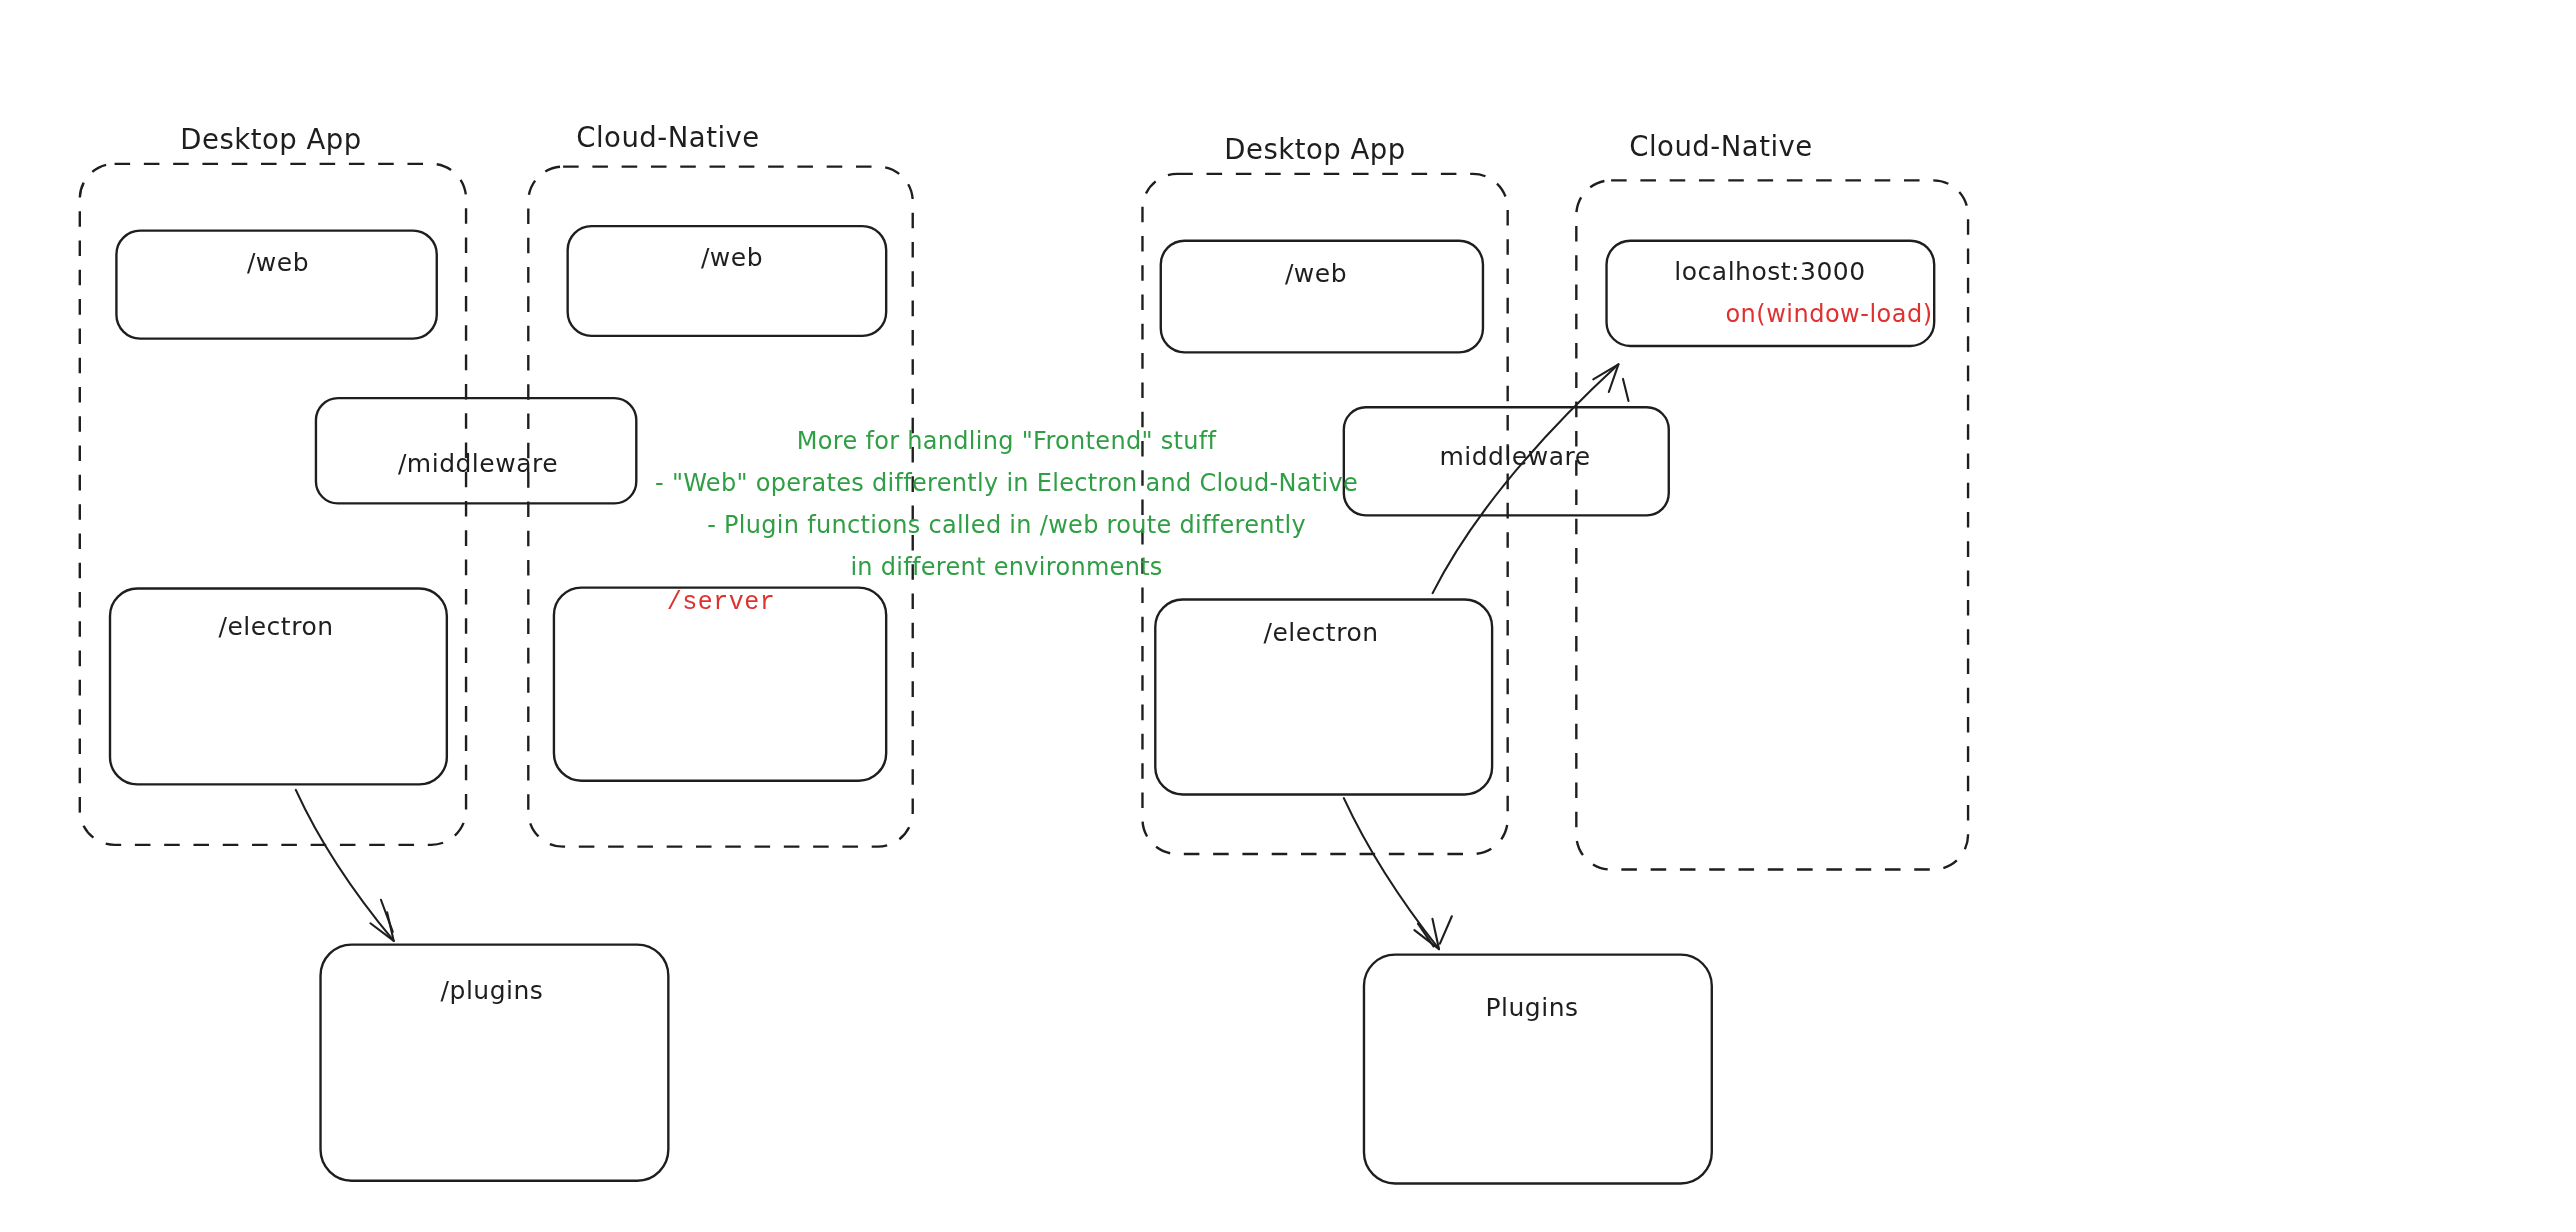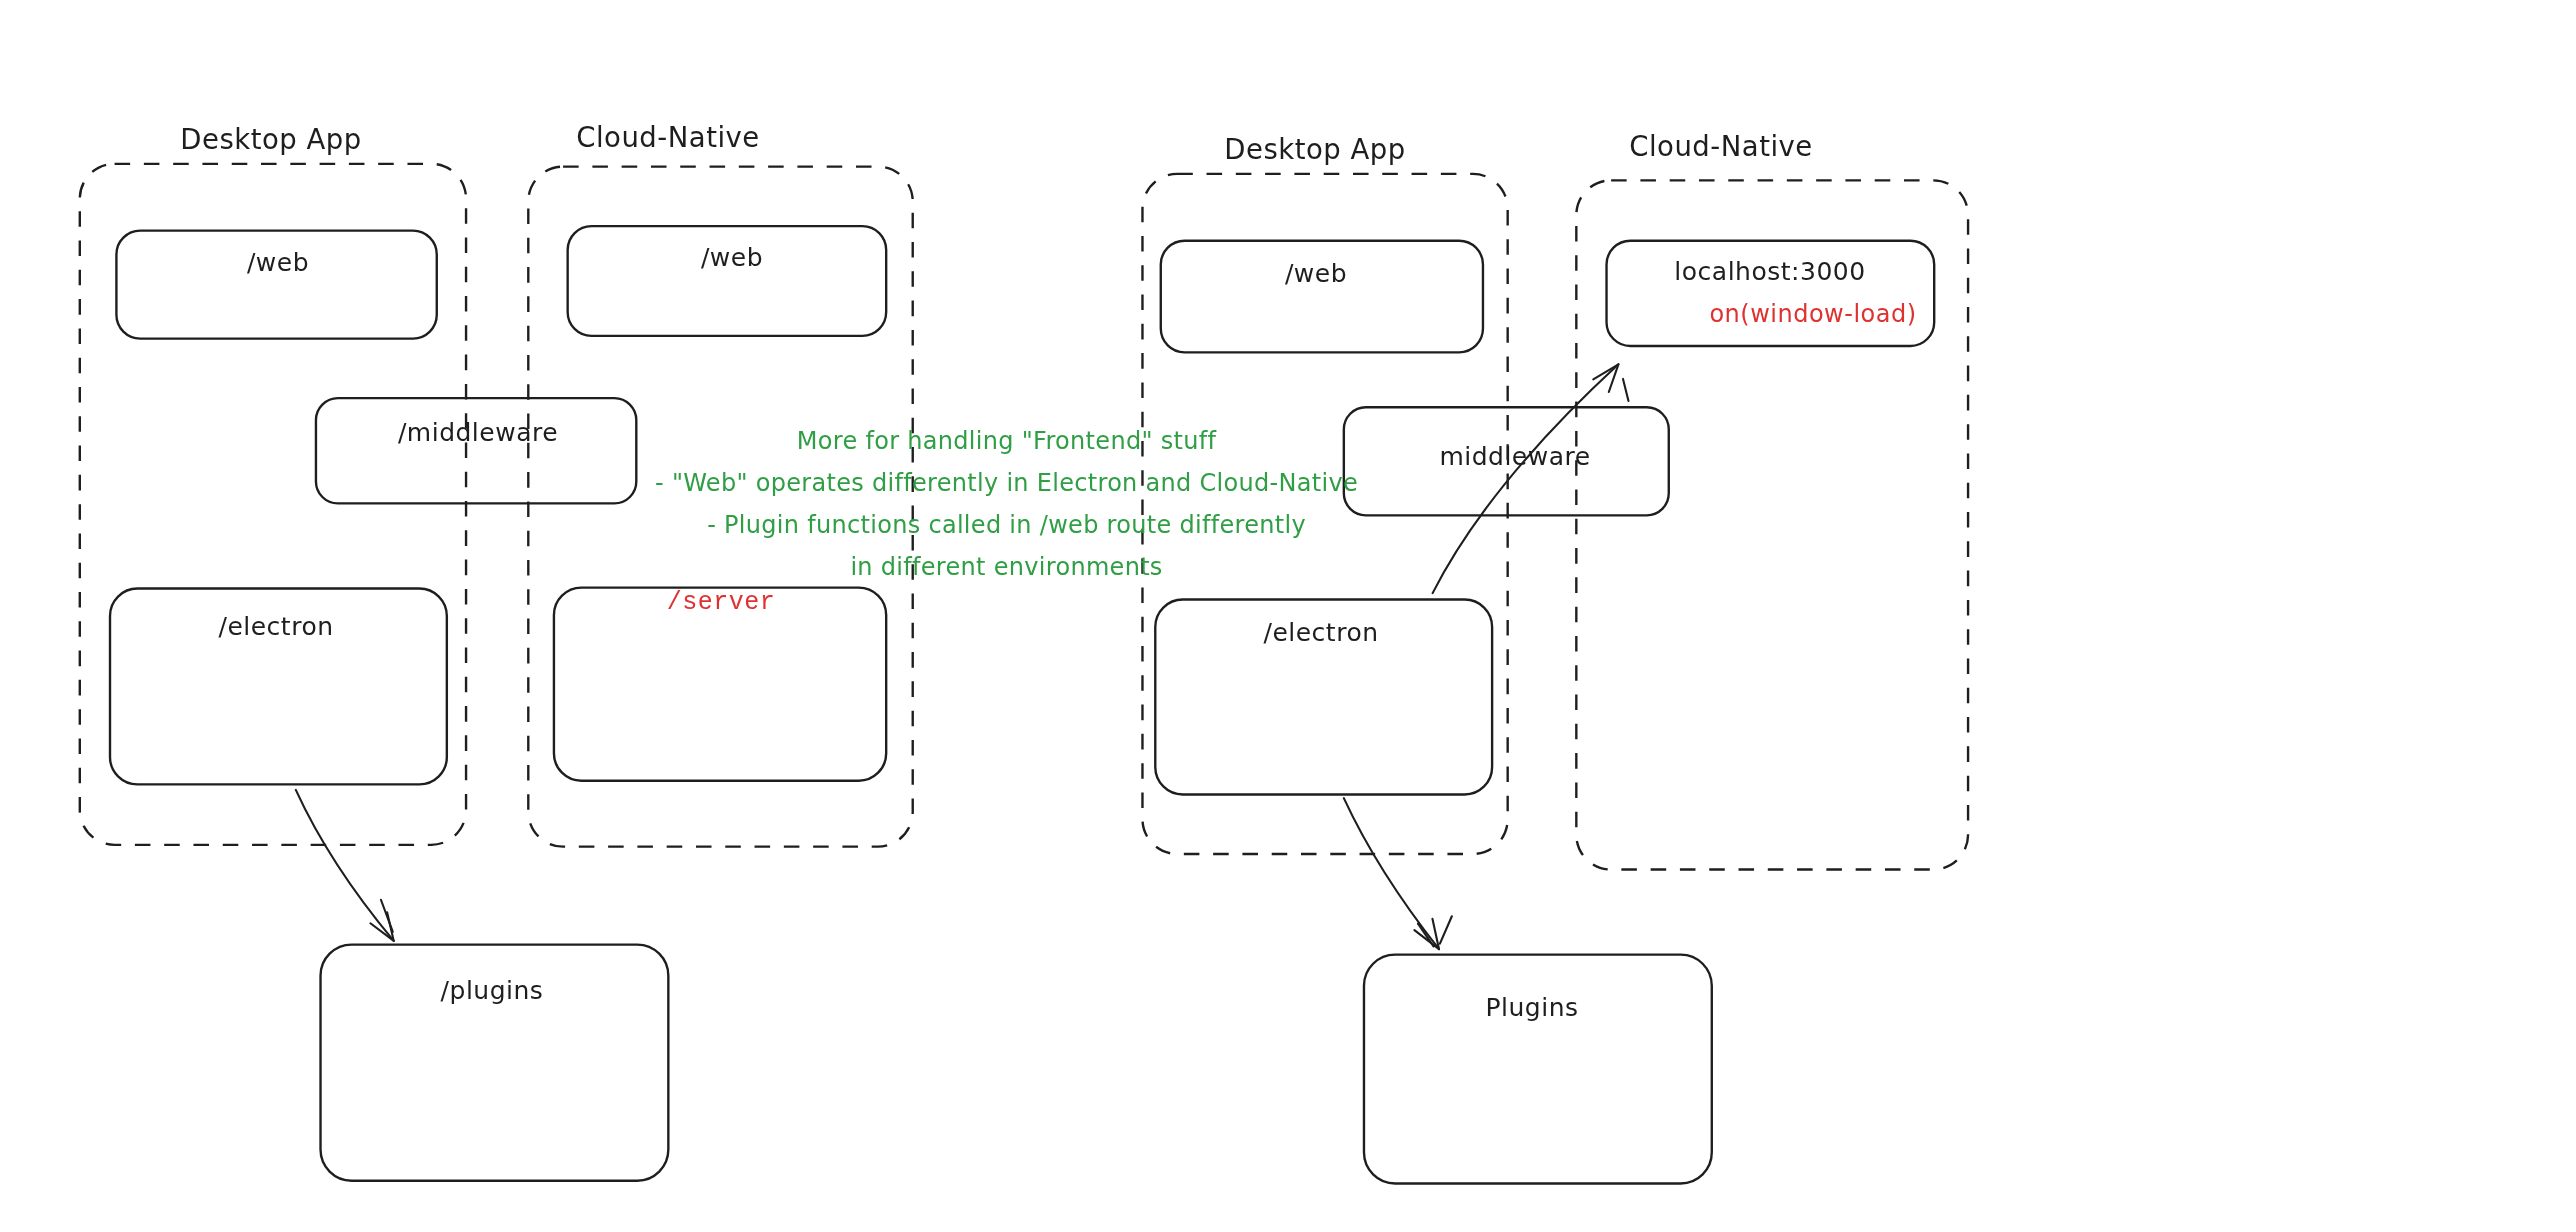--- a/index.html
+++ b/index.html
@@ -26,21 +26,21 @@
   .arrow { fill: none; stroke: var(--ink); stroke-width: 2.3; stroke-linecap: round; stroke-linejoin: round; }
   .label {
     position: absolute;
     transform: translate(-50%, -50%);
     white-space: nowrap;
     font-size: 25px;
     letter-spacing: 0.5px;
   }
   .group-label { font-size: 27.5px; }
   .red-text { color: var(--red); }
-  .sub-label { font-size: 24px; }
+  .sub-label { font-size: 24px; margin-left: 16px; }
   .note { position: absolute; white-space: nowrap; font-size: 24px; letter-spacing: 0.3px; }
   .note-green { color: var(--green); line-height: 42px; }
   .note-red { color: var(--red); line-height: 36px; }
 </style>
 </head>
 <body>
 
 <div class="stage">
 
   <svg class="layer" width="2576" height="1232" viewBox="0 0 2814 1346">
@@ -81,21 +81,21 @@
       <path class="arrow" d="M1586,1001 L1573,1031"></path>
       <path class="arrow" d="M1549,1009 L1566,1034"></path>
     </g>
   </svg>
 
   <div class="label group-label" style="left:271px; top:139px;">Desktop App</div>
   <div class="label group-label" style="left:668px; top:137px;">Cloud-Native</div>
 
   <div class="label" style="left:278px; top:262px;">/web</div>
   <div class="label" style="left:732px; top:257px;">/web</div>
-  <div class="label" style="left:478px; top:432px;">/middleware</div>
+  <div class="label" style="left:478px; top:463px;">/middleware</div>
   <div class="label" style="left:276px; top:626px;">/electron</div>
   <div class="label red-text" style="left:721px; top:602px;font-family:Liberation Mono, monospace;">/server</div>
   <div class="label" style="left:492px; top:990px;">/plugins</div>
 
   <div class="note note-green" style="left:655px; top:420px;">
     <div>More for handling "Frontend" stuff</div>
     <div>- "Web" operates differently in Electron and Cloud-Native</div>
     <div>- Plugin functions called in /web route differently</div>
     <div>in different environments</div>
   </div>

